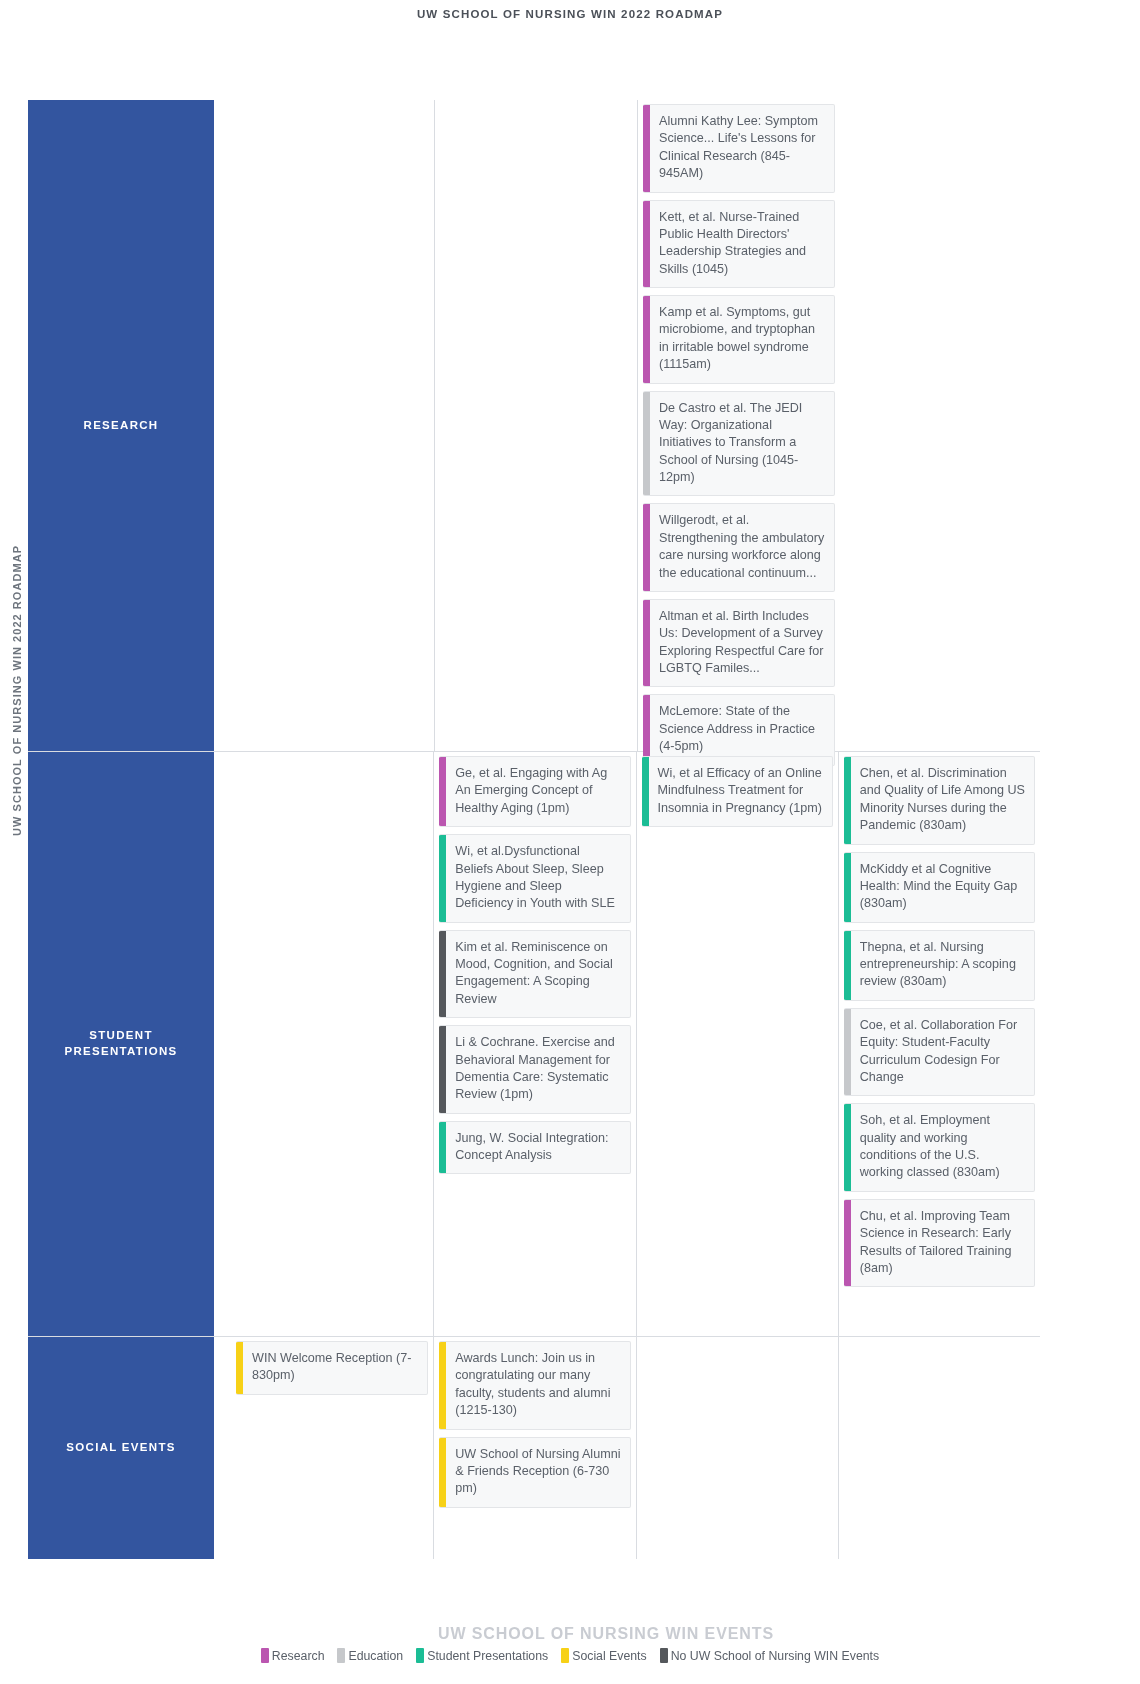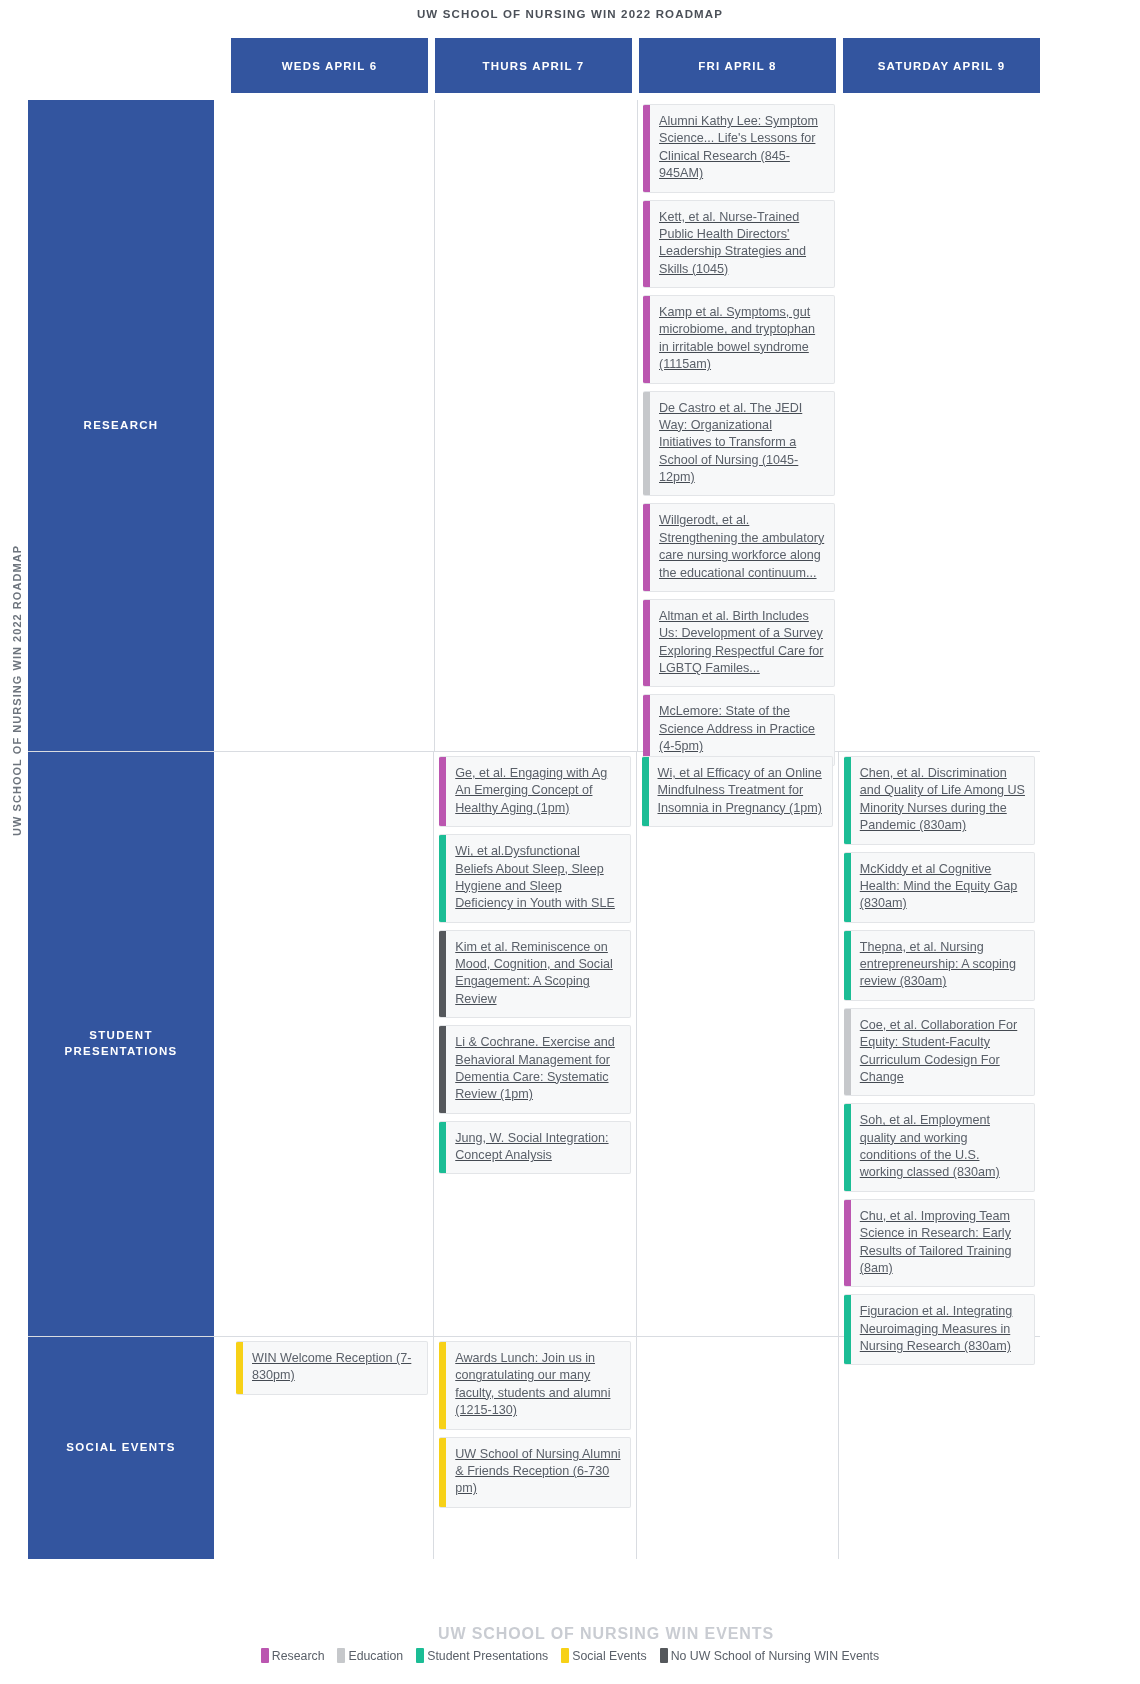--- a/index.html
+++ b/index.html
@@ -128,21 +128,20 @@
     top: 0;
     width: 809px;
     height: 100%;
     display: flex;
   }
   .col {
     width: 203px;
     height: 100%;
     padding: 4px 5px 0 5px;
     border-left: 1px solid #d9dce1;
-    text-decoration: underline;
   }
   .col:first-child { border-left: none; }
 
   
   .card {
     display: flex;
     background: #f7f8f9;
     border: 1px solid #e3e5e8;
     border-left: none;
     margin-bottom: 7px;
@@ -207,26 +206,20 @@
 <body>
 
 <div class="page">
 
   <div class="top-title">UW SCHOOL OF NURSING WIN 2022 ROADMAP</div>
 
   <div class="side-title">UW SCHOOL OF NURSING WIN 2022 ROADMAP</div>
 
   <div class="grid">
 
-    <div class="day-header-row">
-      <div class="day-header">WEDS APRIL 6</div>
-      <div class="day-header">THURS APRIL 7</div>
-      <div class="day-header">FRI APRIL 8</div>
-      <div class="day-header">SATURDAY APRIL 9</div>
-    </div>
 
     <div class="body-area">
 
       <div class="row row-research">
         <div class="row-label">RESEARCH</div>
         <div class="row-cols">
           <div class="col"></div>
           <div class="col"></div>
           <div class="col">
               <div class="card">
@@ -311,24 +304,20 @@
                 <div class="card-text">Coe, et al. Collaboration For Equity: Student-Faculty Curriculum Codesign For Change</div>
               </div>
               <div class="card">
                 <div class="card-accent acc-student"></div>
                 <div class="card-text">Soh, et al. Employment quality and working conditions of the U.S. working classed (830am)</div>
               </div>
               <div class="card">
                 <div class="card-accent acc-research"></div>
                 <div class="card-text">Chu, et al. Improving Team Science in Research: Early Results of Tailored Training (8am)</div>
               </div>
-              <div class="card">
-                <div class="card-accent acc-student"></div>
-                <div class="card-text">Figuracion et al. Integrating Neuroimaging Measures in Nursing Research (830am)</div>
-              </div>
             </div>
         </div>
       </div>
 
       <div class="row row-social">
         <div class="row-label">SOCIAL EVENTS</div>
         <div class="row-cols">
           <div class="col">
               <div class="card">
                 <div class="card-accent acc-social"></div>

